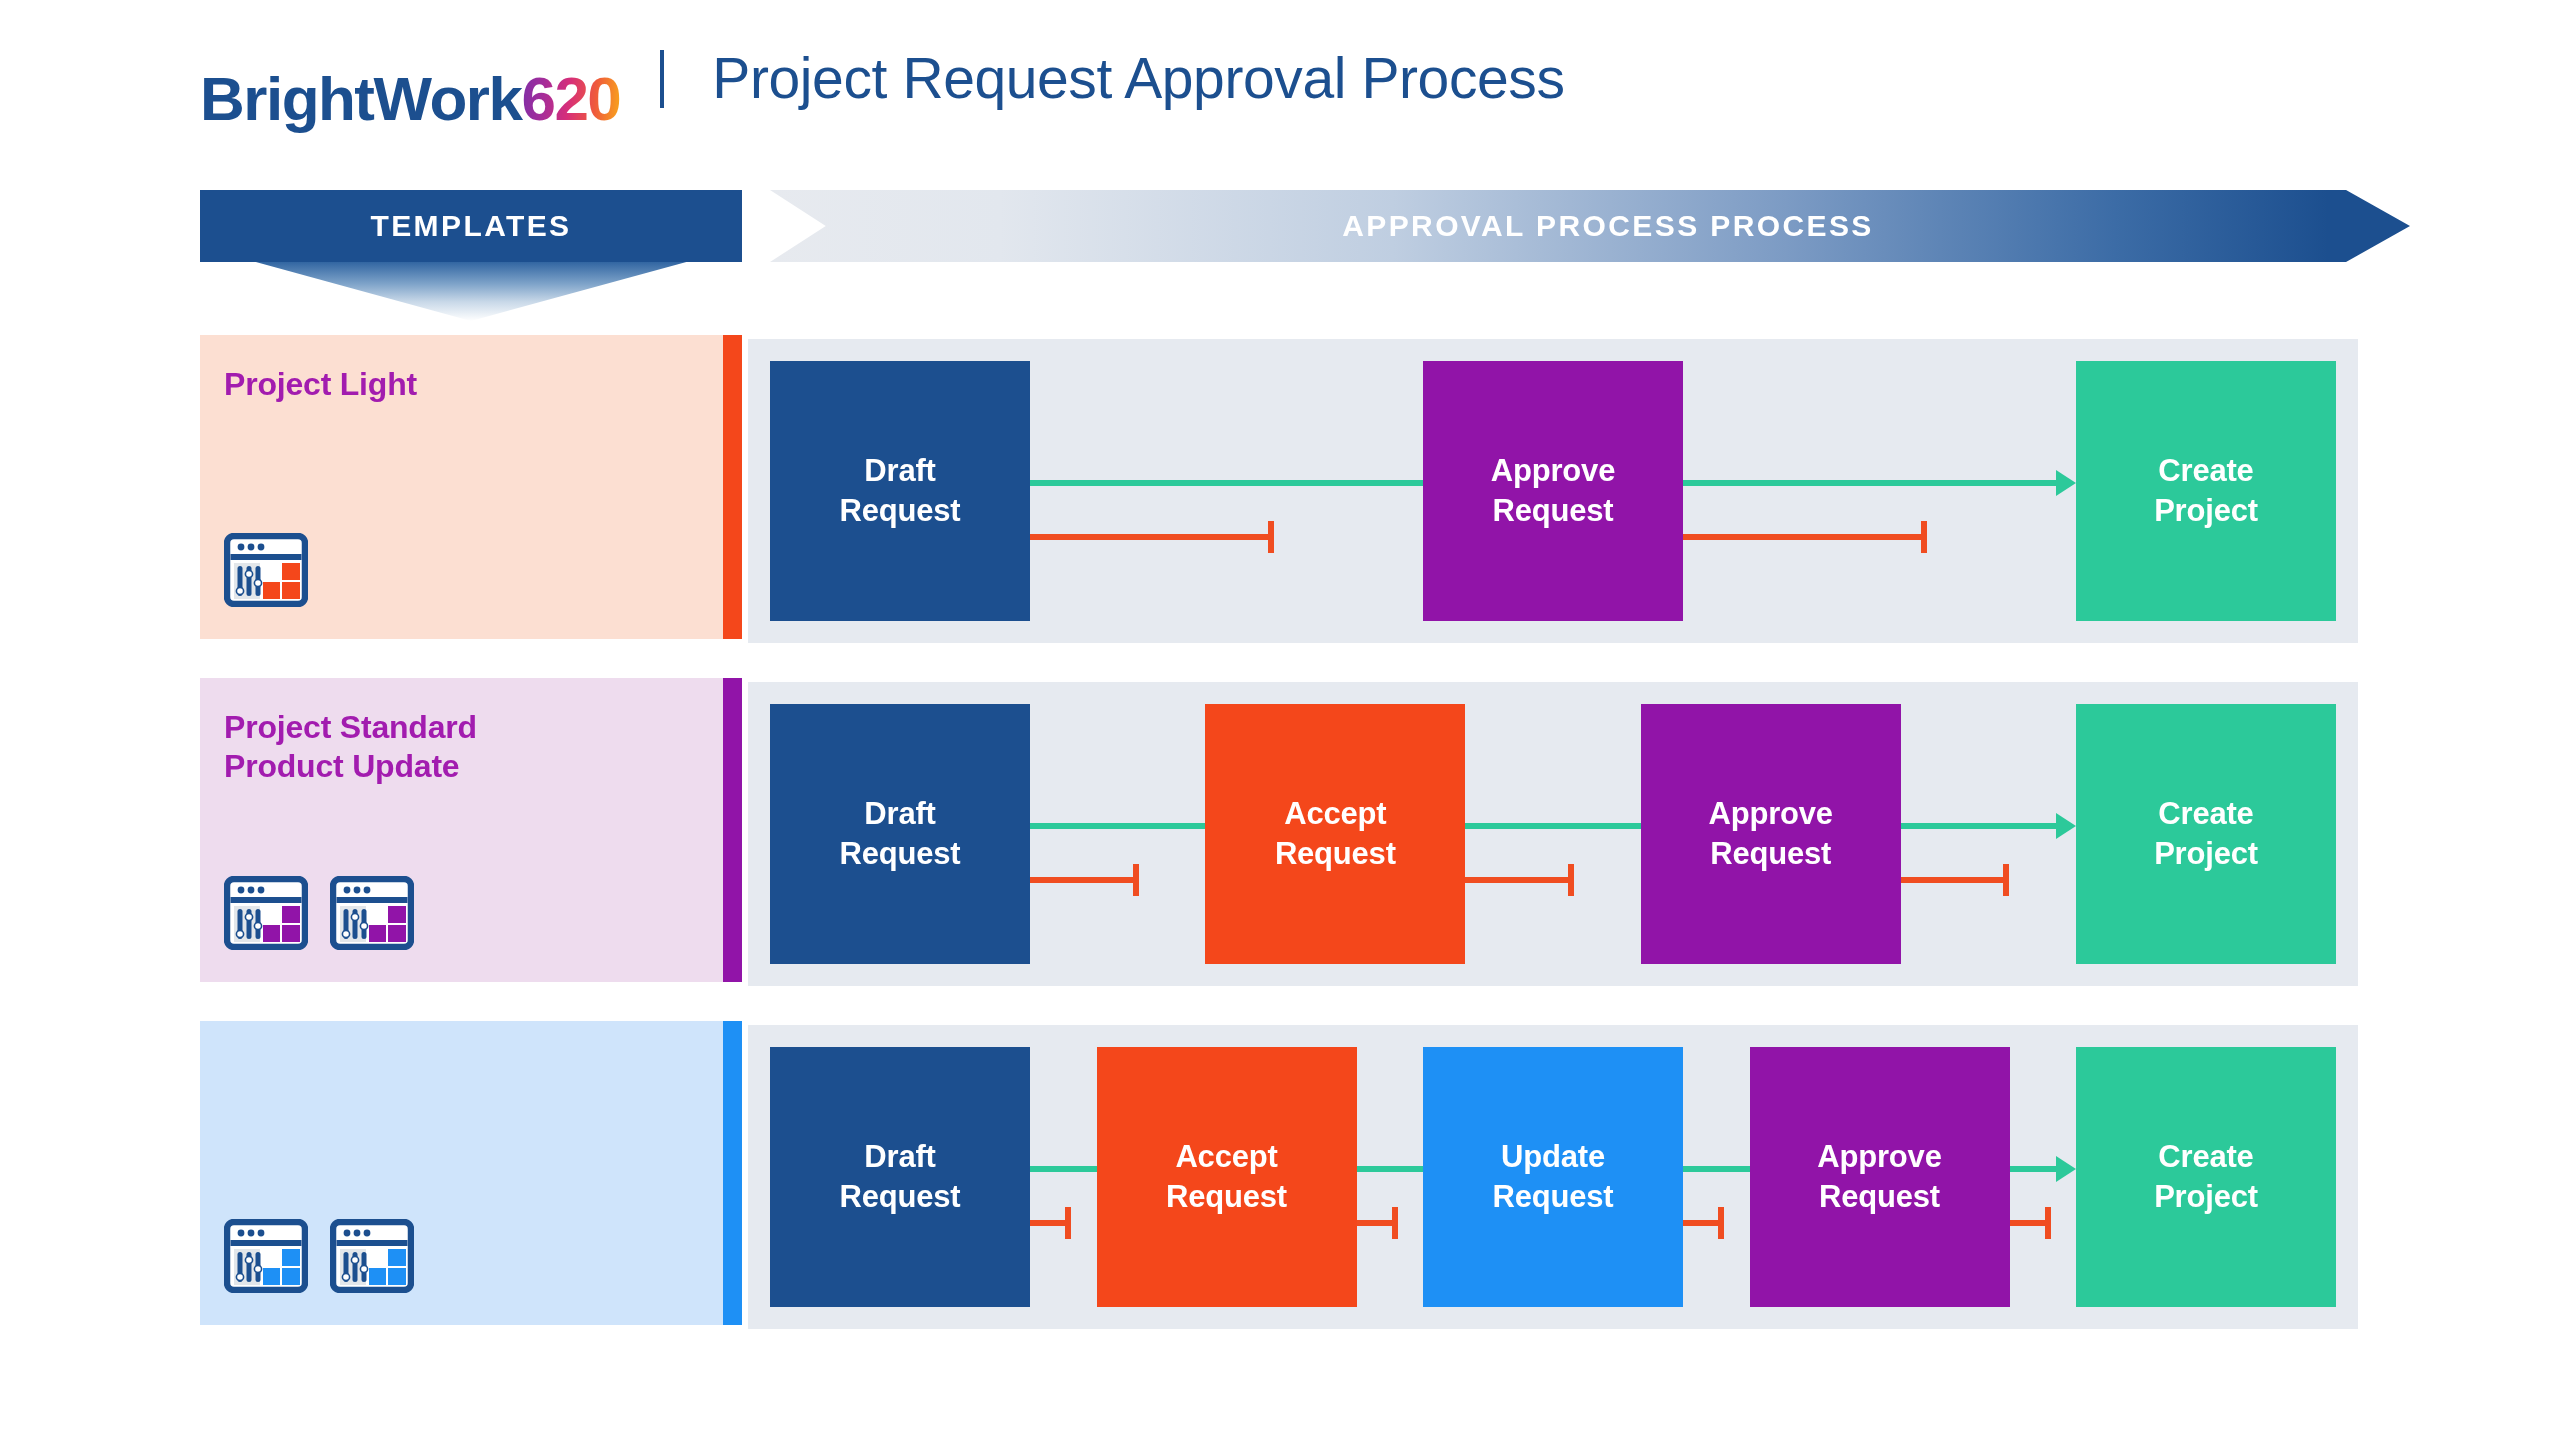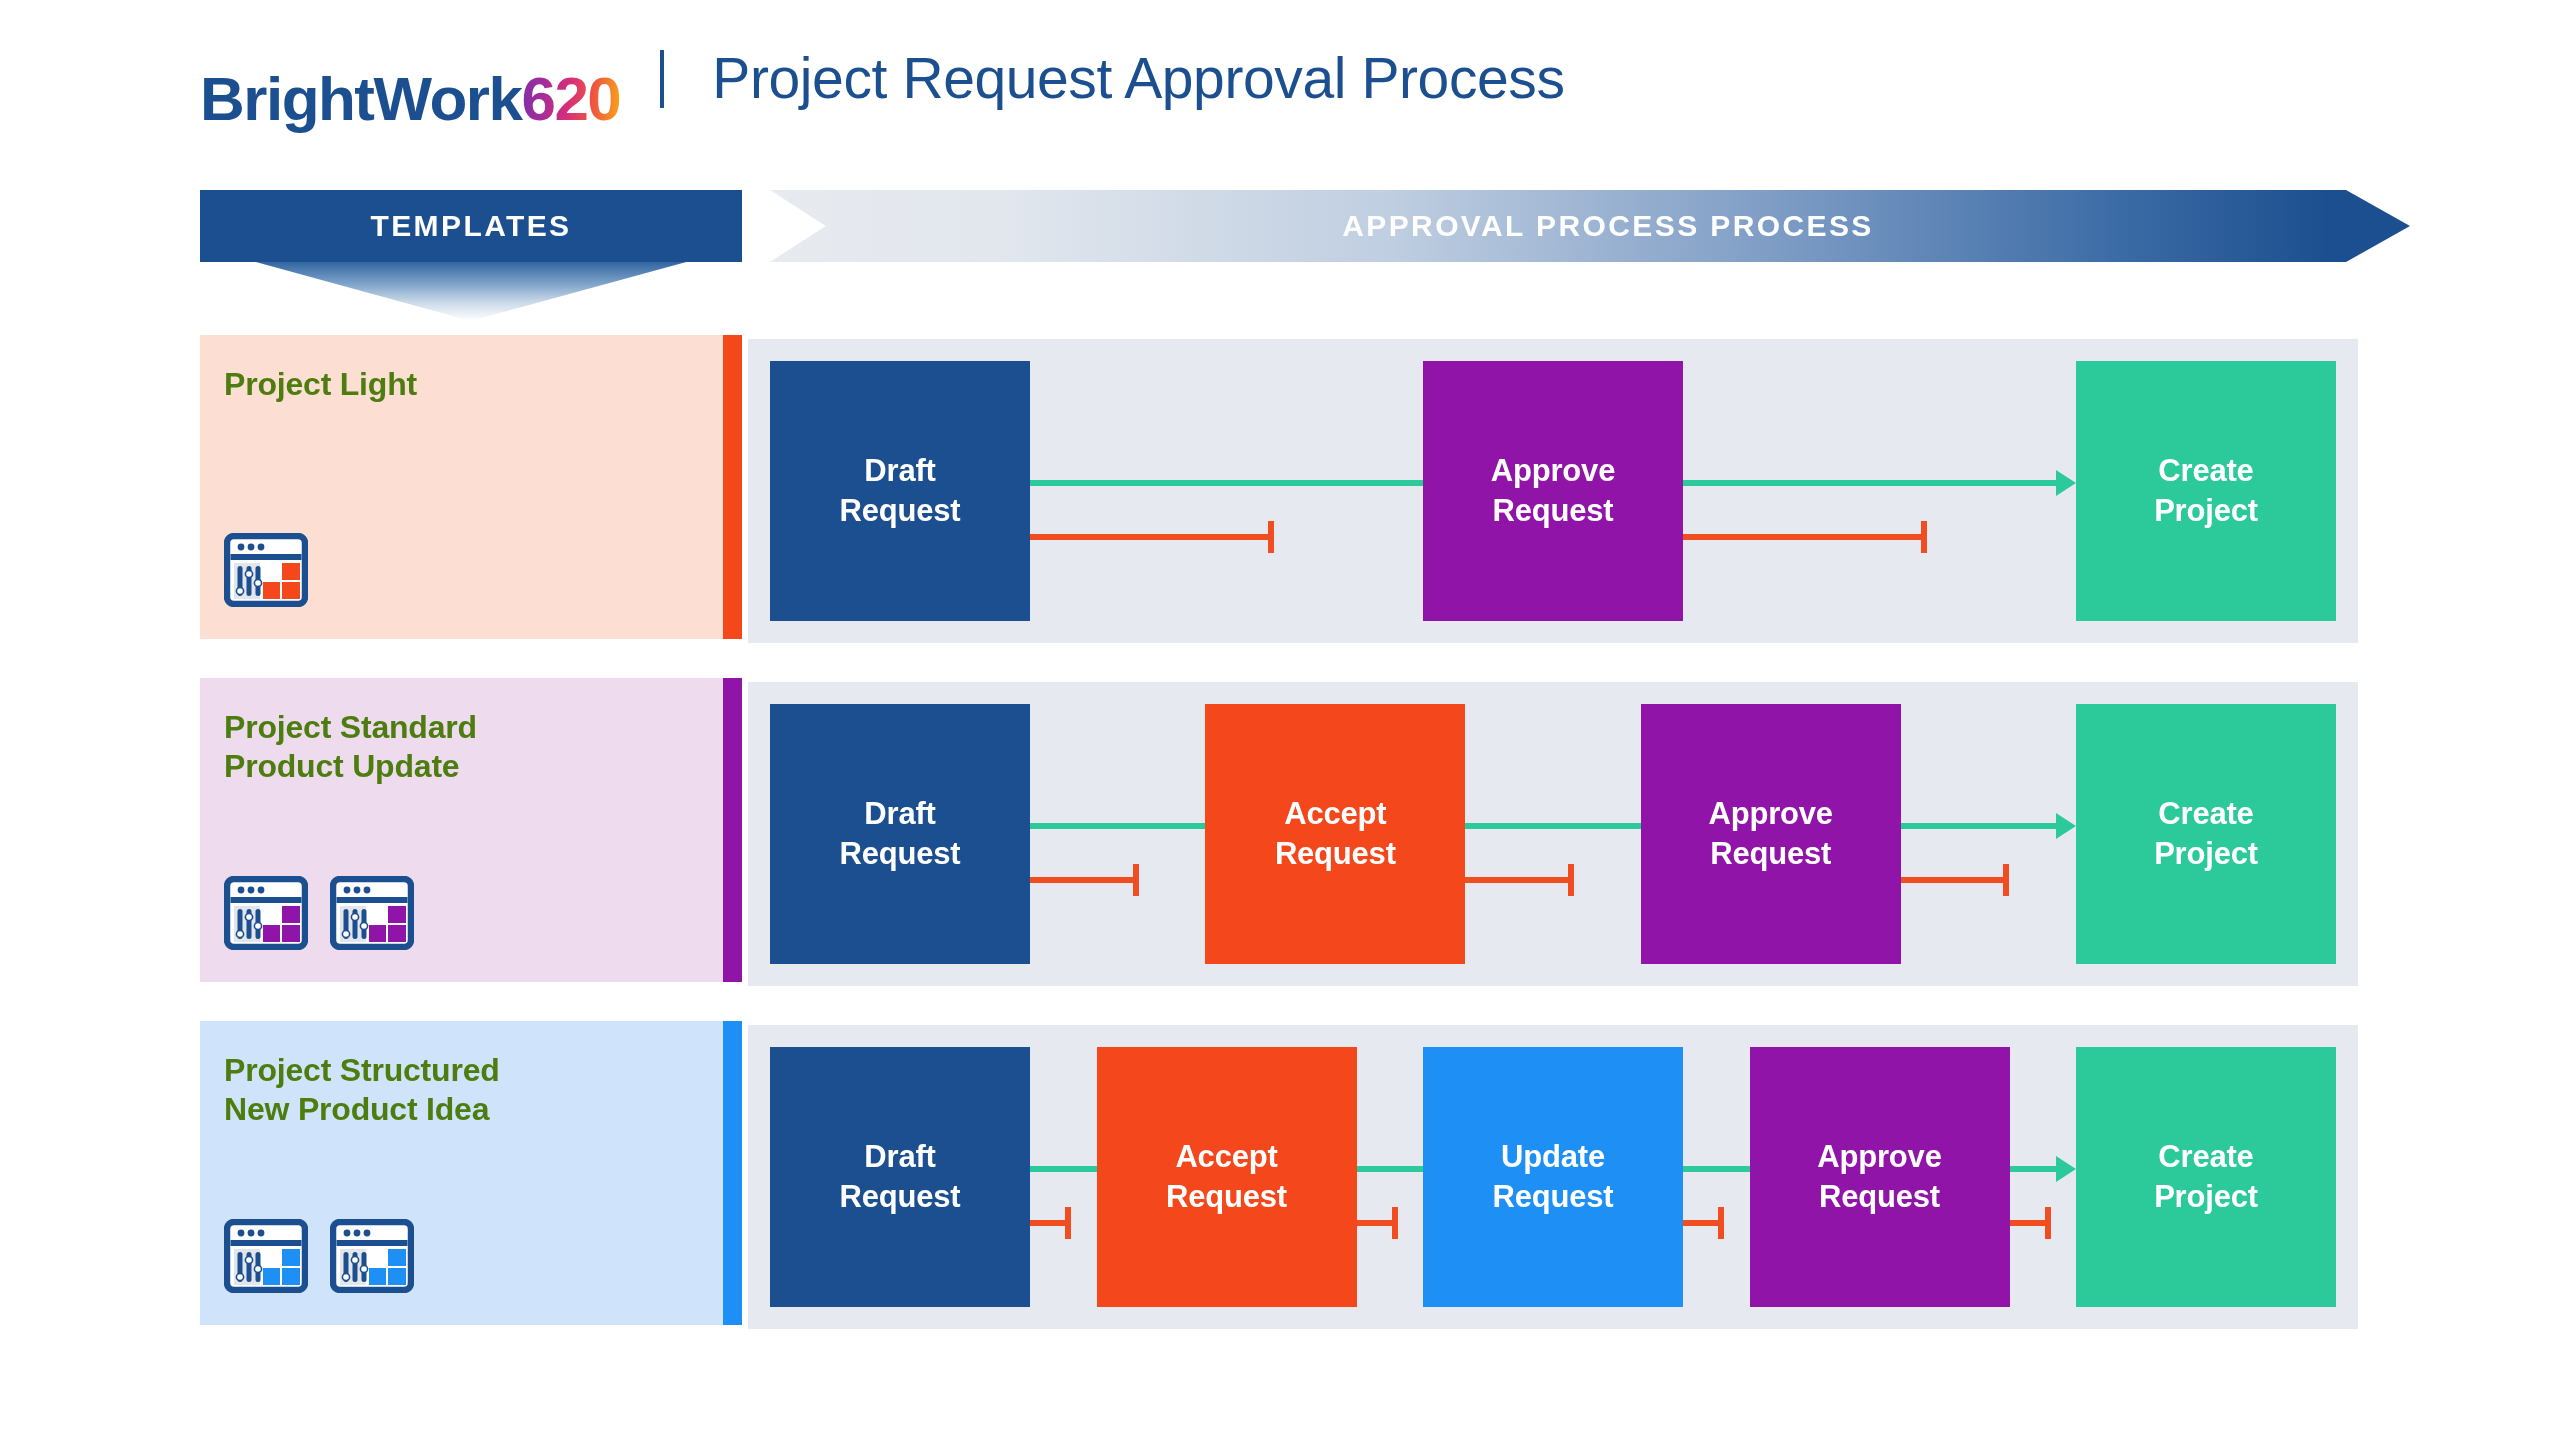--- a/index.html
+++ b/index.html
@@ -111,21 +111,21 @@
   }
   .row-stage-panel {
     position: absolute; left: 548px; top: 4px;
     width: 1610px; height: 304px;
     background: #E6EAF0;
   }
 
   .row-title {
     font-size: 32px;
     font-weight: bold;
-    color: #4d7c0f;
+    color: #a21caf;
     line-height: 1.22;
     letter-spacing: -0.2px;
   }
 
   .row-icons {
     position: absolute;
     left: 24px;
     bottom: 32px;
     display: flex;
     gap: 22px;
@@ -334,22 +334,20 @@
 Request</span>
         </div>
         <div class="stage-box" style="left: 1328px; background: rgb(44, 201, 154);">
           <span class="stage-label">Create
 Project</span>
         </div>
       </div>
     </div>
     <div class="row" data-row="2" style="top: 1021px;">
       <div class="row-label-panel" style="background: rgb(207, 228, 251);">
-        <div class="row-title" style="white-space: pre-line;">Project Structured
-New Product Idea</div>
         <div class="row-icons">
           <svg class="tpl-icon" viewBox="0 0 84 74">
             <rect x="3" y="3" width="78" height="68" rx="7" fill="#ffffff" stroke="#1C4F8F" stroke-width="6.5"></rect>
             <line x1="6.5" y1="24" x2="77.5" y2="24" stroke="#1C4F8F" stroke-width="6"></line>
             <circle cx="17" cy="14" r="3.4" fill="#1C4F8F"></circle>
             <circle cx="27" cy="14" r="3.4" fill="#1C4F8F"></circle>
             <circle cx="37" cy="14" r="3.4" fill="#1C4F8F"></circle>
             <rect x="10" y="30" width="26" height="36" fill="#E2E6EA"></rect>
             <rect x="13.5" y="33" width="5" height="30" rx="2.5" fill="#1C4F8F"></rect>
             <circle cx="16" cy="58" r="3.6" fill="#ffffff" stroke="#1C4F8F" stroke-width="1.6"></circle>

